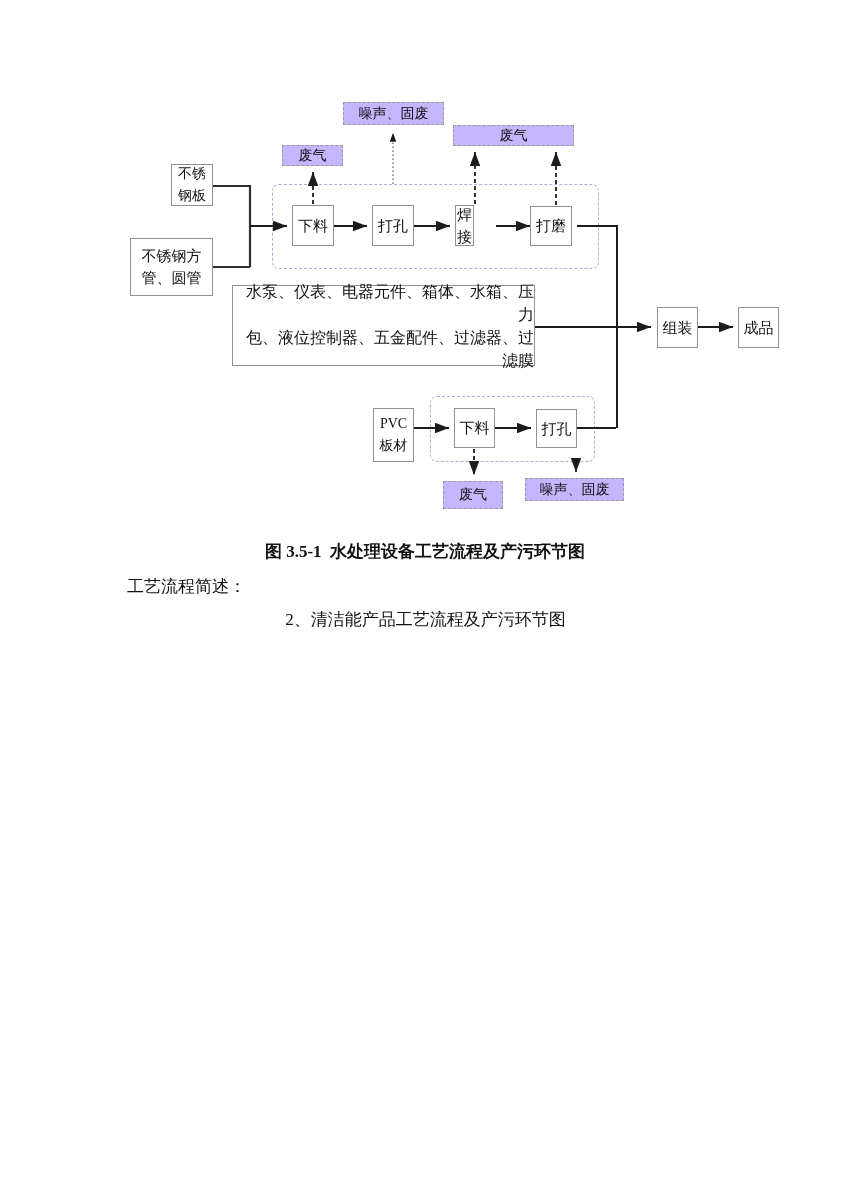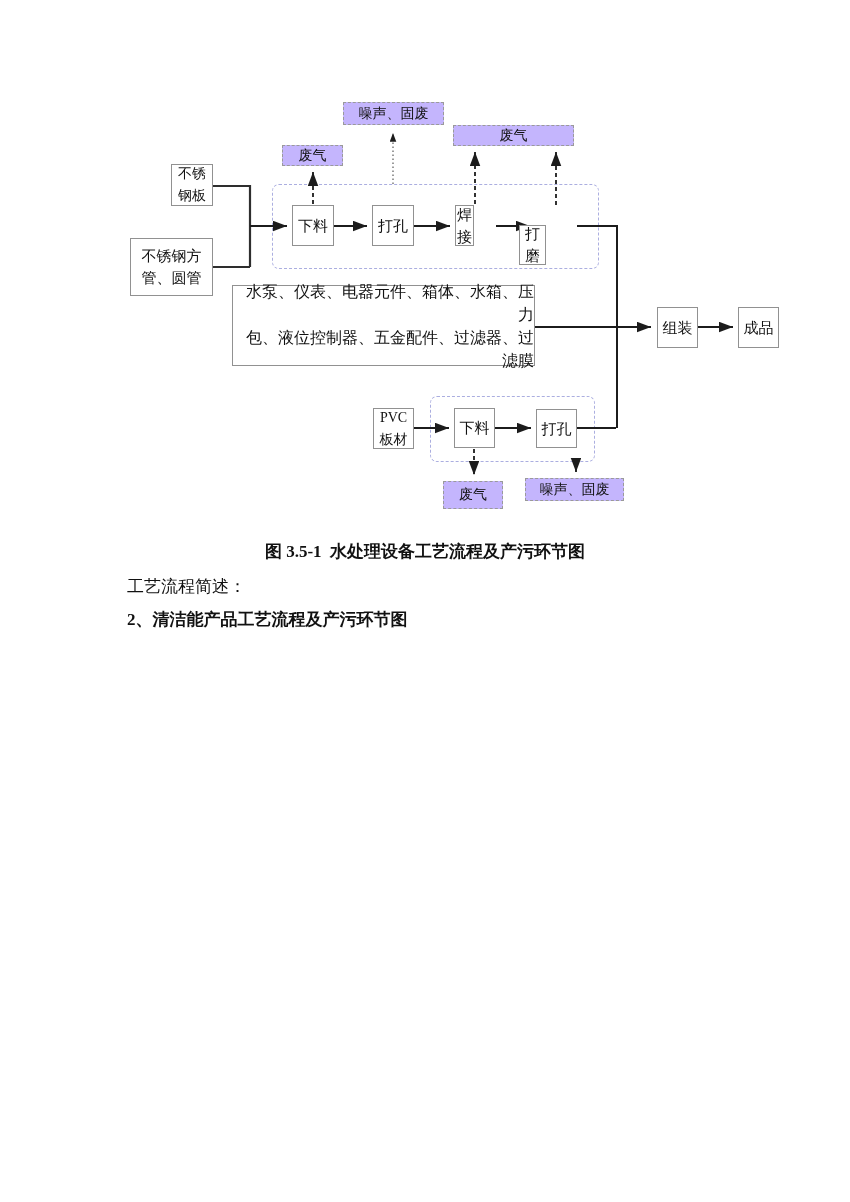--- a/index.html
+++ b/index.html
@@ -41,45 +41,45 @@
     z-index:3;
     box-sizing:border-box;
   }
   .src1{left:171px;top:164px;width:42px;height:42px;font-size:14px;}
   .src2{left:130px;top:238px;width:83px;height:58px;font-size:15px;}
   .cont1{left:272px;top:184px;width:325px;height:83px;}
   .cont2{left:430px;top:396px;width:163px;height:64px;}
   .step-cut1{left:292px;top:205px;width:42px;height:41px;}
   .step-drill1{left:372px;top:205px;width:42px;height:41px;}
   .step-weld{left:455px;top:205px;width:19px;height:41px;}
-  .step-polish{left:519px;top:206px;width:27px;height:40px;margin-top:19px;}
+  .step-polish{left:530px;top:206px;width:42px;height:40px;}
   .parts{left:232px;top:285px;width:303px;height:81px;font-size:16px;line-height:23px;text-align:right;}
   .assemble{left:657px;top:307px;width:41px;height:41px;}
   .product{left:738px;top:307px;width:41px;height:41px;}
-  .pvc{left:373px;top:408px;width:41px;height:41px;font-size:14px;}
+  .pvc{left:373px;top:408px;width:41px;height:54px;font-size:14px;}
   .step-cut2{left:454px;top:408px;width:41px;height:40px;}
   .step-drill2{left:536px;top:409px;width:41px;height:39px;}
   .e-gas-tl{left:282px;top:145px;width:61px;height:21px;}
   .e-noise-t{left:343px;top:102px;width:101px;height:23px;}
   .e-gas-tr{left:453px;top:125px;width:121px;height:21px;}
   .e-gas-b{left:443px;top:481px;width:60px;height:28px;}
   .e-noise-b{left:525px;top:478px;width:99px;height:23px;}
   .caption{
     position:absolute;left:0;top:540px;width:850px;
     text-align:center;font-weight:bold;font-size:17px;
     white-space:pre;
   }
   .bodytext{
     position:absolute;left:127px;top:570px;width:597px;
     font-size:17px;line-height:33.4px;
   }
   .bodytext p{margin:0;}
   .para{white-space:pre-line;text-align:left;}
   .para-indent{text-indent:28px;}
-  .h2{font-weight:bold;}
+  .h2{font-weight:normal;text-align:center;}
   .pageno{
     position:absolute;left:0;top:1098px;width:850px;
     text-align:center;font-size:15px;
     font-family:"Liberation Sans","DejaVu Sans",sans-serif;
   }
 </style>
 </head>
 <body>
 
 <div class="page">

